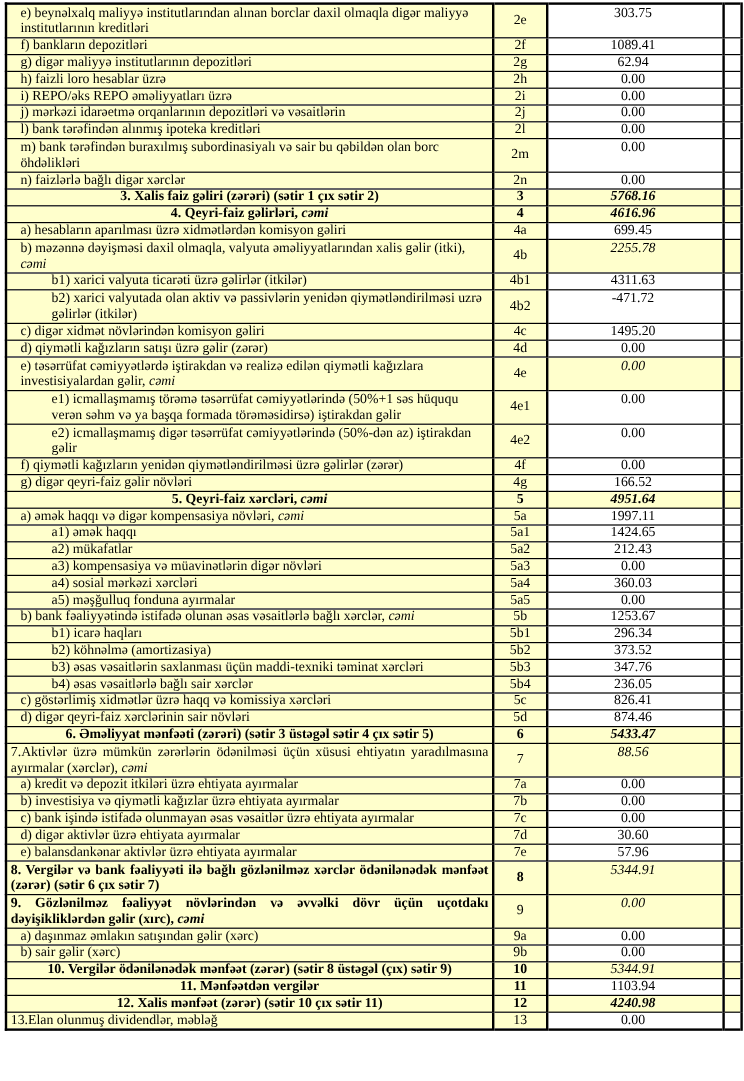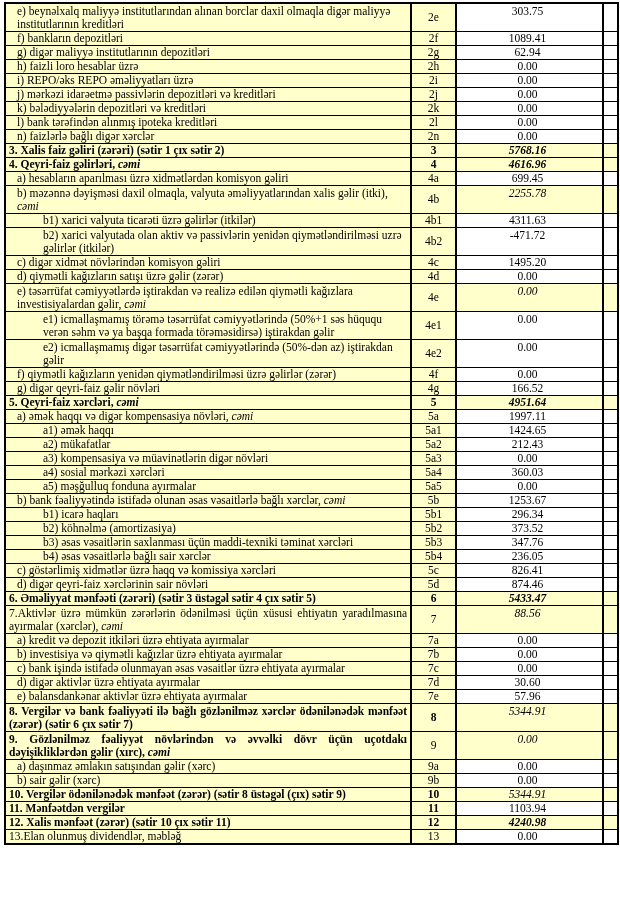--- a/index.html
+++ b/index.html
@@ -39,21 +39,21 @@
   td.label.ind1 { padding-left:11px; }
   td.label.ind2 { padding-left:37px; }
   td.code  { background:#ffffcc; text-align:center; border-left:2px solid #000; border-right:2px solid #000; }
   td.value { text-align:center; padding-right:4px; border-right:2px solid #000; }
   td.extra { border-right:2px solid #000; }
   .bg-w { background:#ffffff; }
   .bg-y { background:#ffffcc;font-style:italic; }
 
   tr.h2 td.label { vertical-align:top; padding-top:1px; }
   tr.h2 td.value { vertical-align:top; padding-top:1px; }
-  .b { font-weight:bold; }
+  .b { font-weight:bold;text-align:center; }
   td.just { text-align:justify;margin-left:36px; }
 </style>
 </head>
 <body>
 
 <div class="page">
   <table class="report">
     <colgroup>
       <col class="c-label">
       <col class="c-code">
@@ -85,34 +85,34 @@
           <td class="value bg-w"><span>0.00</span></td>
           <td class="extra bg-w"></td>
         </tr>
         <tr class="h1">
           <td class="label ind1"><span>i) REPO/əks REPO əməliyyatları üzrə</span></td>
           <td class="code"><span>2i</span></td>
           <td class="value bg-w"><span>0.00</span></td>
           <td class="extra bg-w"></td>
         </tr>
         <tr class="h1">
-          <td class="label ind1"><span>j) mərkəzi idarəetmə passivlərin depozitləri və kreditləri</span></td>
+          <td class="label ind1"><span>j) mərkəzi idarəetmə orqanlarının depozitləri və vəsaitlərin</span></td>
           <td class="code"><span>2j</span></td>
-          <td class="value bg-w"><span>0.00</span></td>
-          <td class="extra bg-w"></td>
-        </tr>
-        <tr class="h1">
-          <td class="label ind1"><span>k) bələdiyyələrin depozitləri və kreditləri</span></td>
-          <td class="code"><span>2k</span></td>
           <td class="value bg-w"><span>0.00</span></td>
           <td class="extra bg-w"></td>
         </tr>
         <tr class="h1">
           <td class="label ind1"><span>l) bank tərəfindən alınmış ipoteka kreditləri</span></td>
           <td class="code"><span>2l</span></td>
+          <td class="value bg-w"><span>0.00</span></td>
+          <td class="extra bg-w"></td>
+        </tr>
+        <tr class="h2">
+          <td class="label ind1"><span>m) bank tərəfindən buraxılmış subordinasiyalı və sair bu qəbildən olan borc öhdəlikləri</span></td>
+          <td class="code"><span>2m</span></td>
           <td class="value bg-w"><span>0.00</span></td>
           <td class="extra bg-w"></td>
         </tr>
         <tr class="h1">
           <td class="label ind1"><span>n) faizlərlə bağlı digər xərclər</span></td>
           <td class="code"><span>2n</span></td>
           <td class="value bg-w"><span>0.00</span></td>
           <td class="extra bg-w"></td>
         </tr>
         <tr class="h1">

